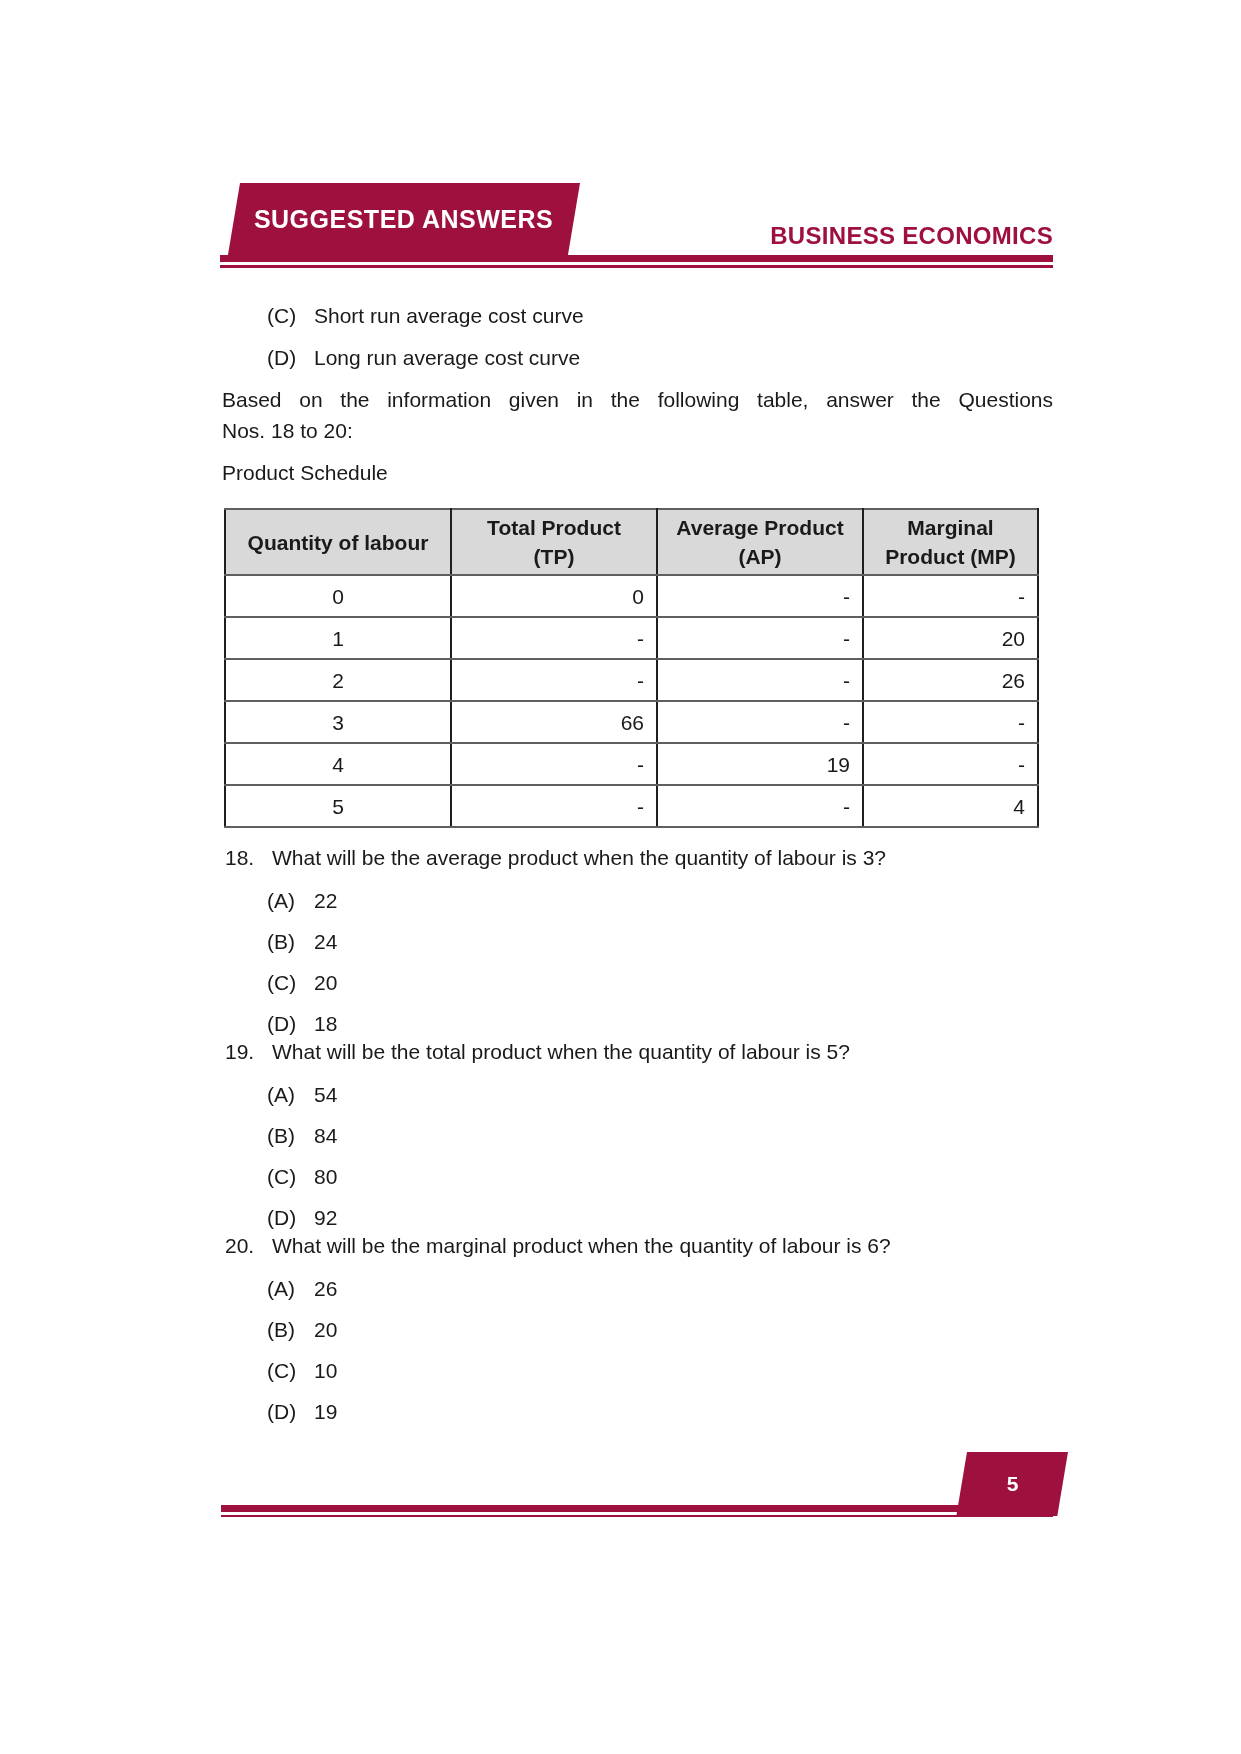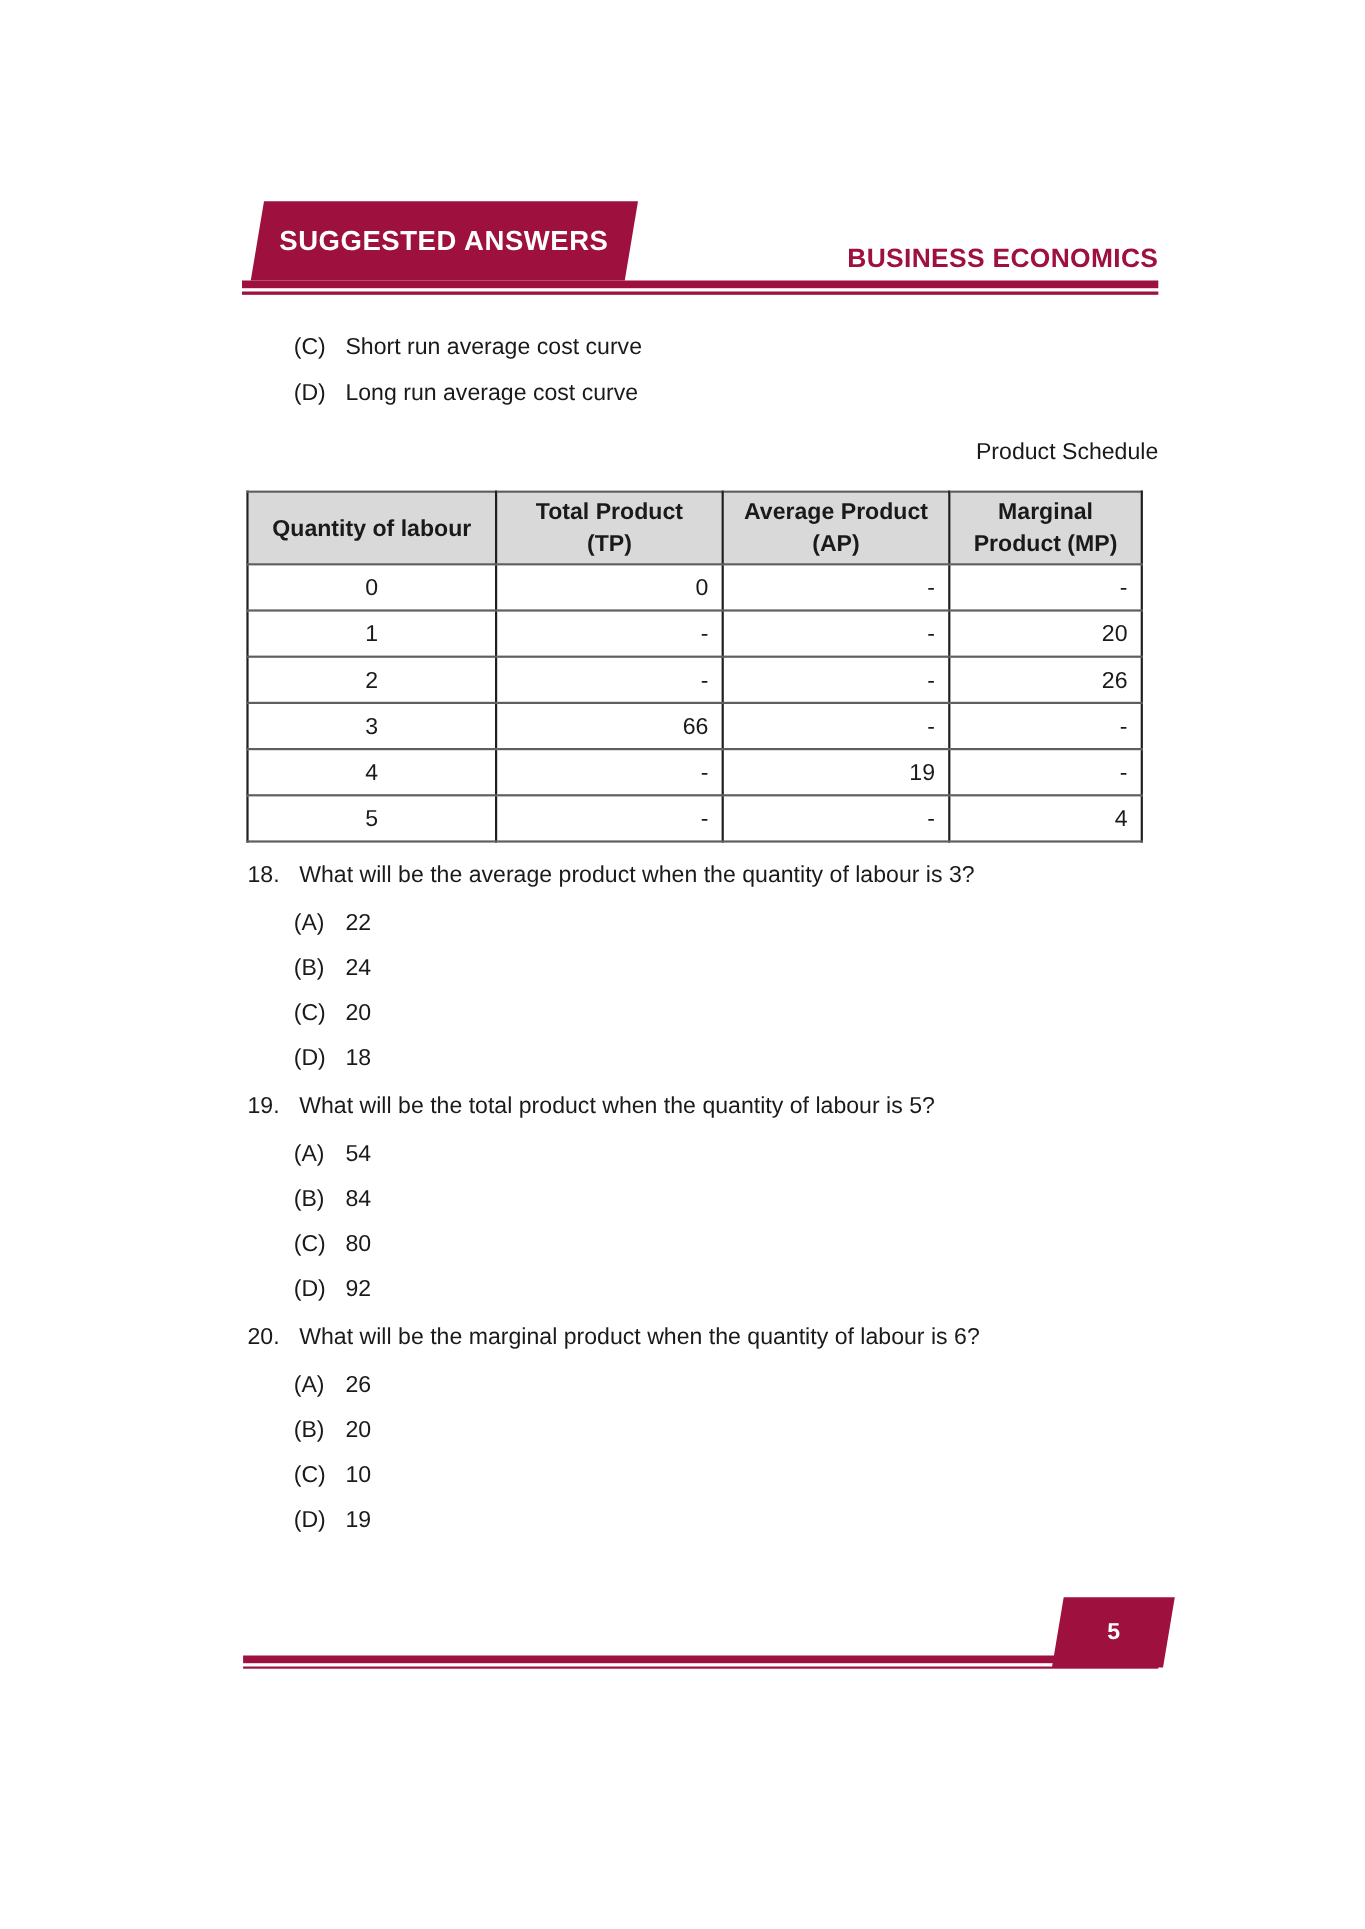--- a/index.html
+++ b/index.html
@@ -42,21 +42,21 @@
     position:absolute;left:222px;top:302px;width:831px;
     font-size:21px;line-height:28px;
   }
   .opt-row{display:flex;}
   .opt-row .olabel{flex:0 0 47px;}
   .opt-row.indent{margin-left:45px;}
   .row-d{margin-top:14px;}
   .para{margin-top:12px;}
   .para-line1{text-align:justify;text-align-last:justify;line-height:31px;}
   .para-line2{line-height:31px;}
-  .caption{margin-top:25px;text-align:right;}
+  .caption{margin-top:13px;}
   
   table.schedule{
     margin-top:21px;margin-left:2px;
     width:813px;border-collapse:collapse;table-layout:fixed;
     font-size:21px;color:var(--ink);padding-left:26px;
   }
   .schedule th,.schedule td{
     border-left:2px solid #1f1f1f;border-right:2px solid #1f1f1f;
     border-top:2.5px solid #5f5f5f;border-bottom:2.5px solid #5f5f5f;
     padding:3px 12px;line-height:29px;
@@ -64,21 +64,21 @@
   }
   .schedule th{
     background:var(--thead-bg);font-weight:bold;text-align:center;
     height:58px;vertical-align:middle;
   }
   .schedule th.c1{text-align:center;}
   .schedule td{height:34px;text-align:right;}
   .schedule td.c1{text-align:center;}
   .col1{width:226px;}.col2{width:206px;}.col3{width:206px;}.col4{width:175px;}
   
-  .question{display:flex;margin-top:16px;}
+  .question{display:flex;margin-top:0;}
   .question.first{margin-top:16px;}
   .qnum{flex:0 0 50px;padding-left:3px;box-sizing:border-box;}
   .opt{margin-top:13px;}
   .question + .opt{margin-top:15px;}
   
   .ftr-thick{left:221px;top:1505px;width:832px;height:7px;}
   .ftr-thin{left:221px;top:1514.5px;width:832px;height:2.5px;}
   .page-tab{
     position:absolute;left:967px;top:1452px;width:101px;height:64px;
     background:var(--maroon);
@@ -107,20 +107,24 @@
 
     <div class="opt-row indent">
       <span class="olabel">(C)</span>
       <span class="otext">Short run average cost curve</span>
     </div>
     <div class="opt-row indent row-d">
       <span class="olabel">(D)</span>
       <span class="otext">Long run average cost curve</span>
     </div>
 
+    <div class="para">
+      <div class="para-line1">Based on the information given in the following table, answer the Questions</div>
+      <div class="para-line2">Nos. 18 to 20:</div>
+    </div>
 
     <div class="caption">Product Schedule</div>
 
     <table class="schedule">
       <colgroup>
         <col class="col1">
           <col class="col2">
           <col class="col3">
           <col class="col4">
       </colgroup>

